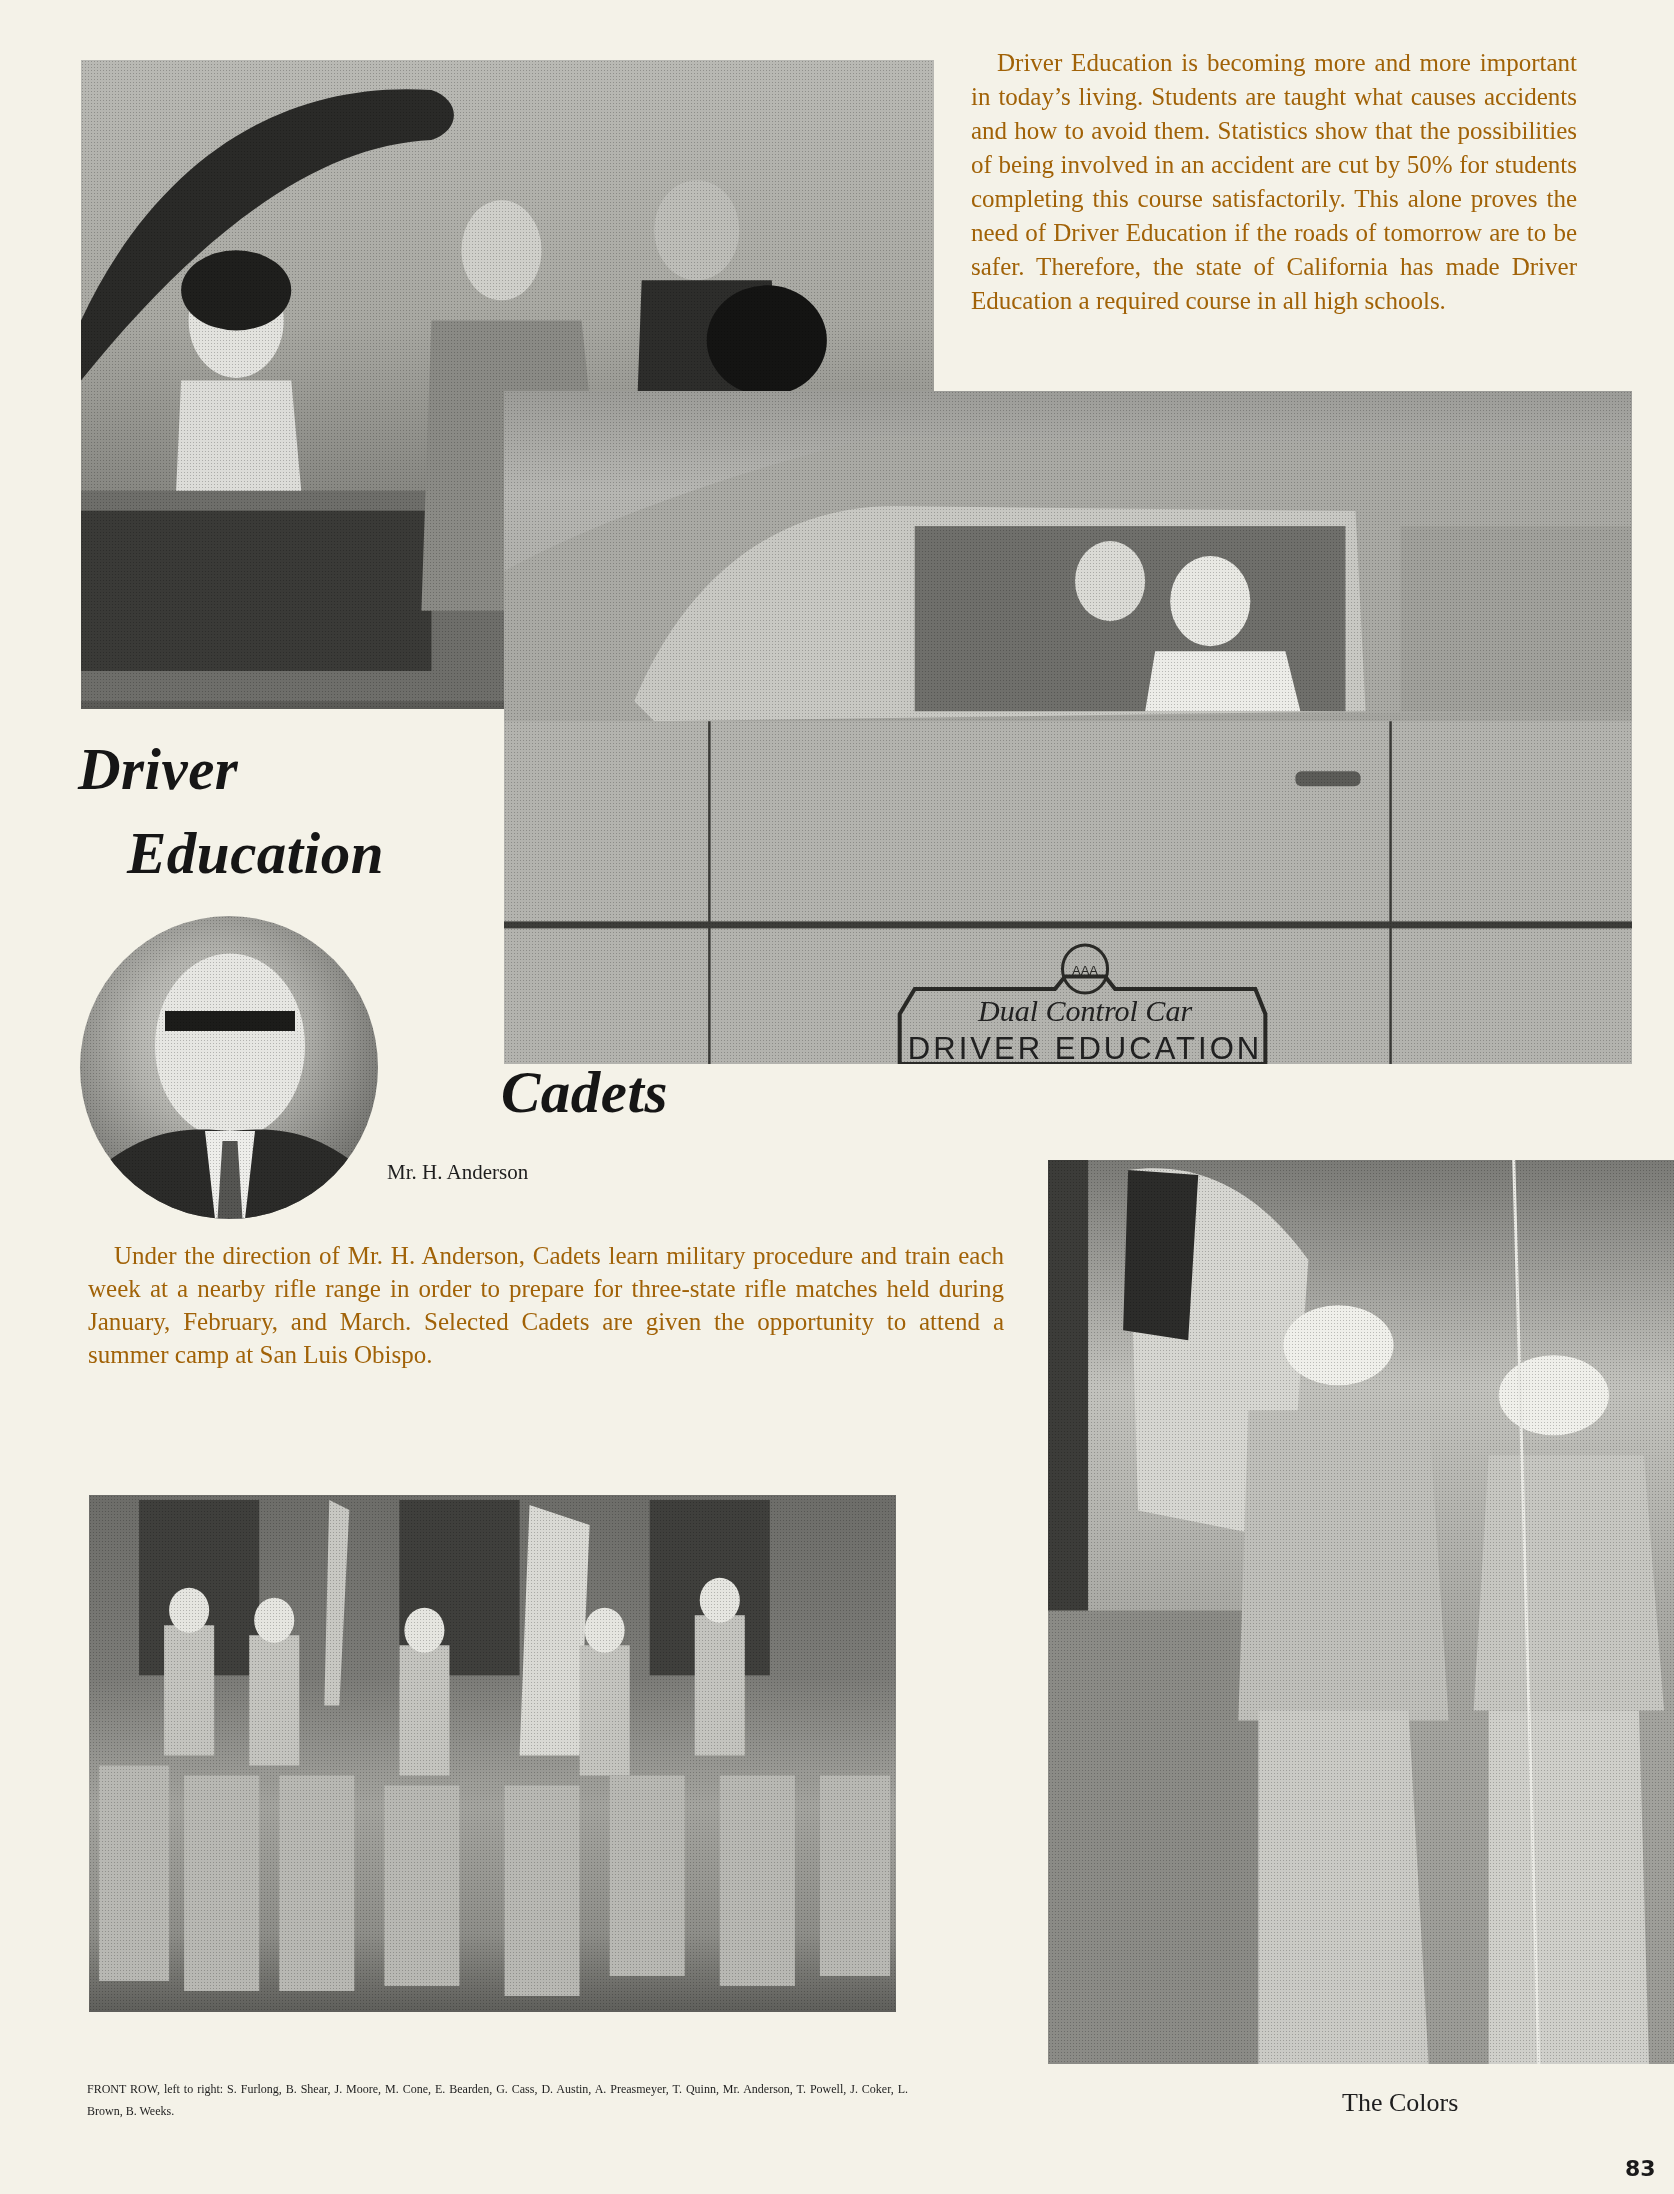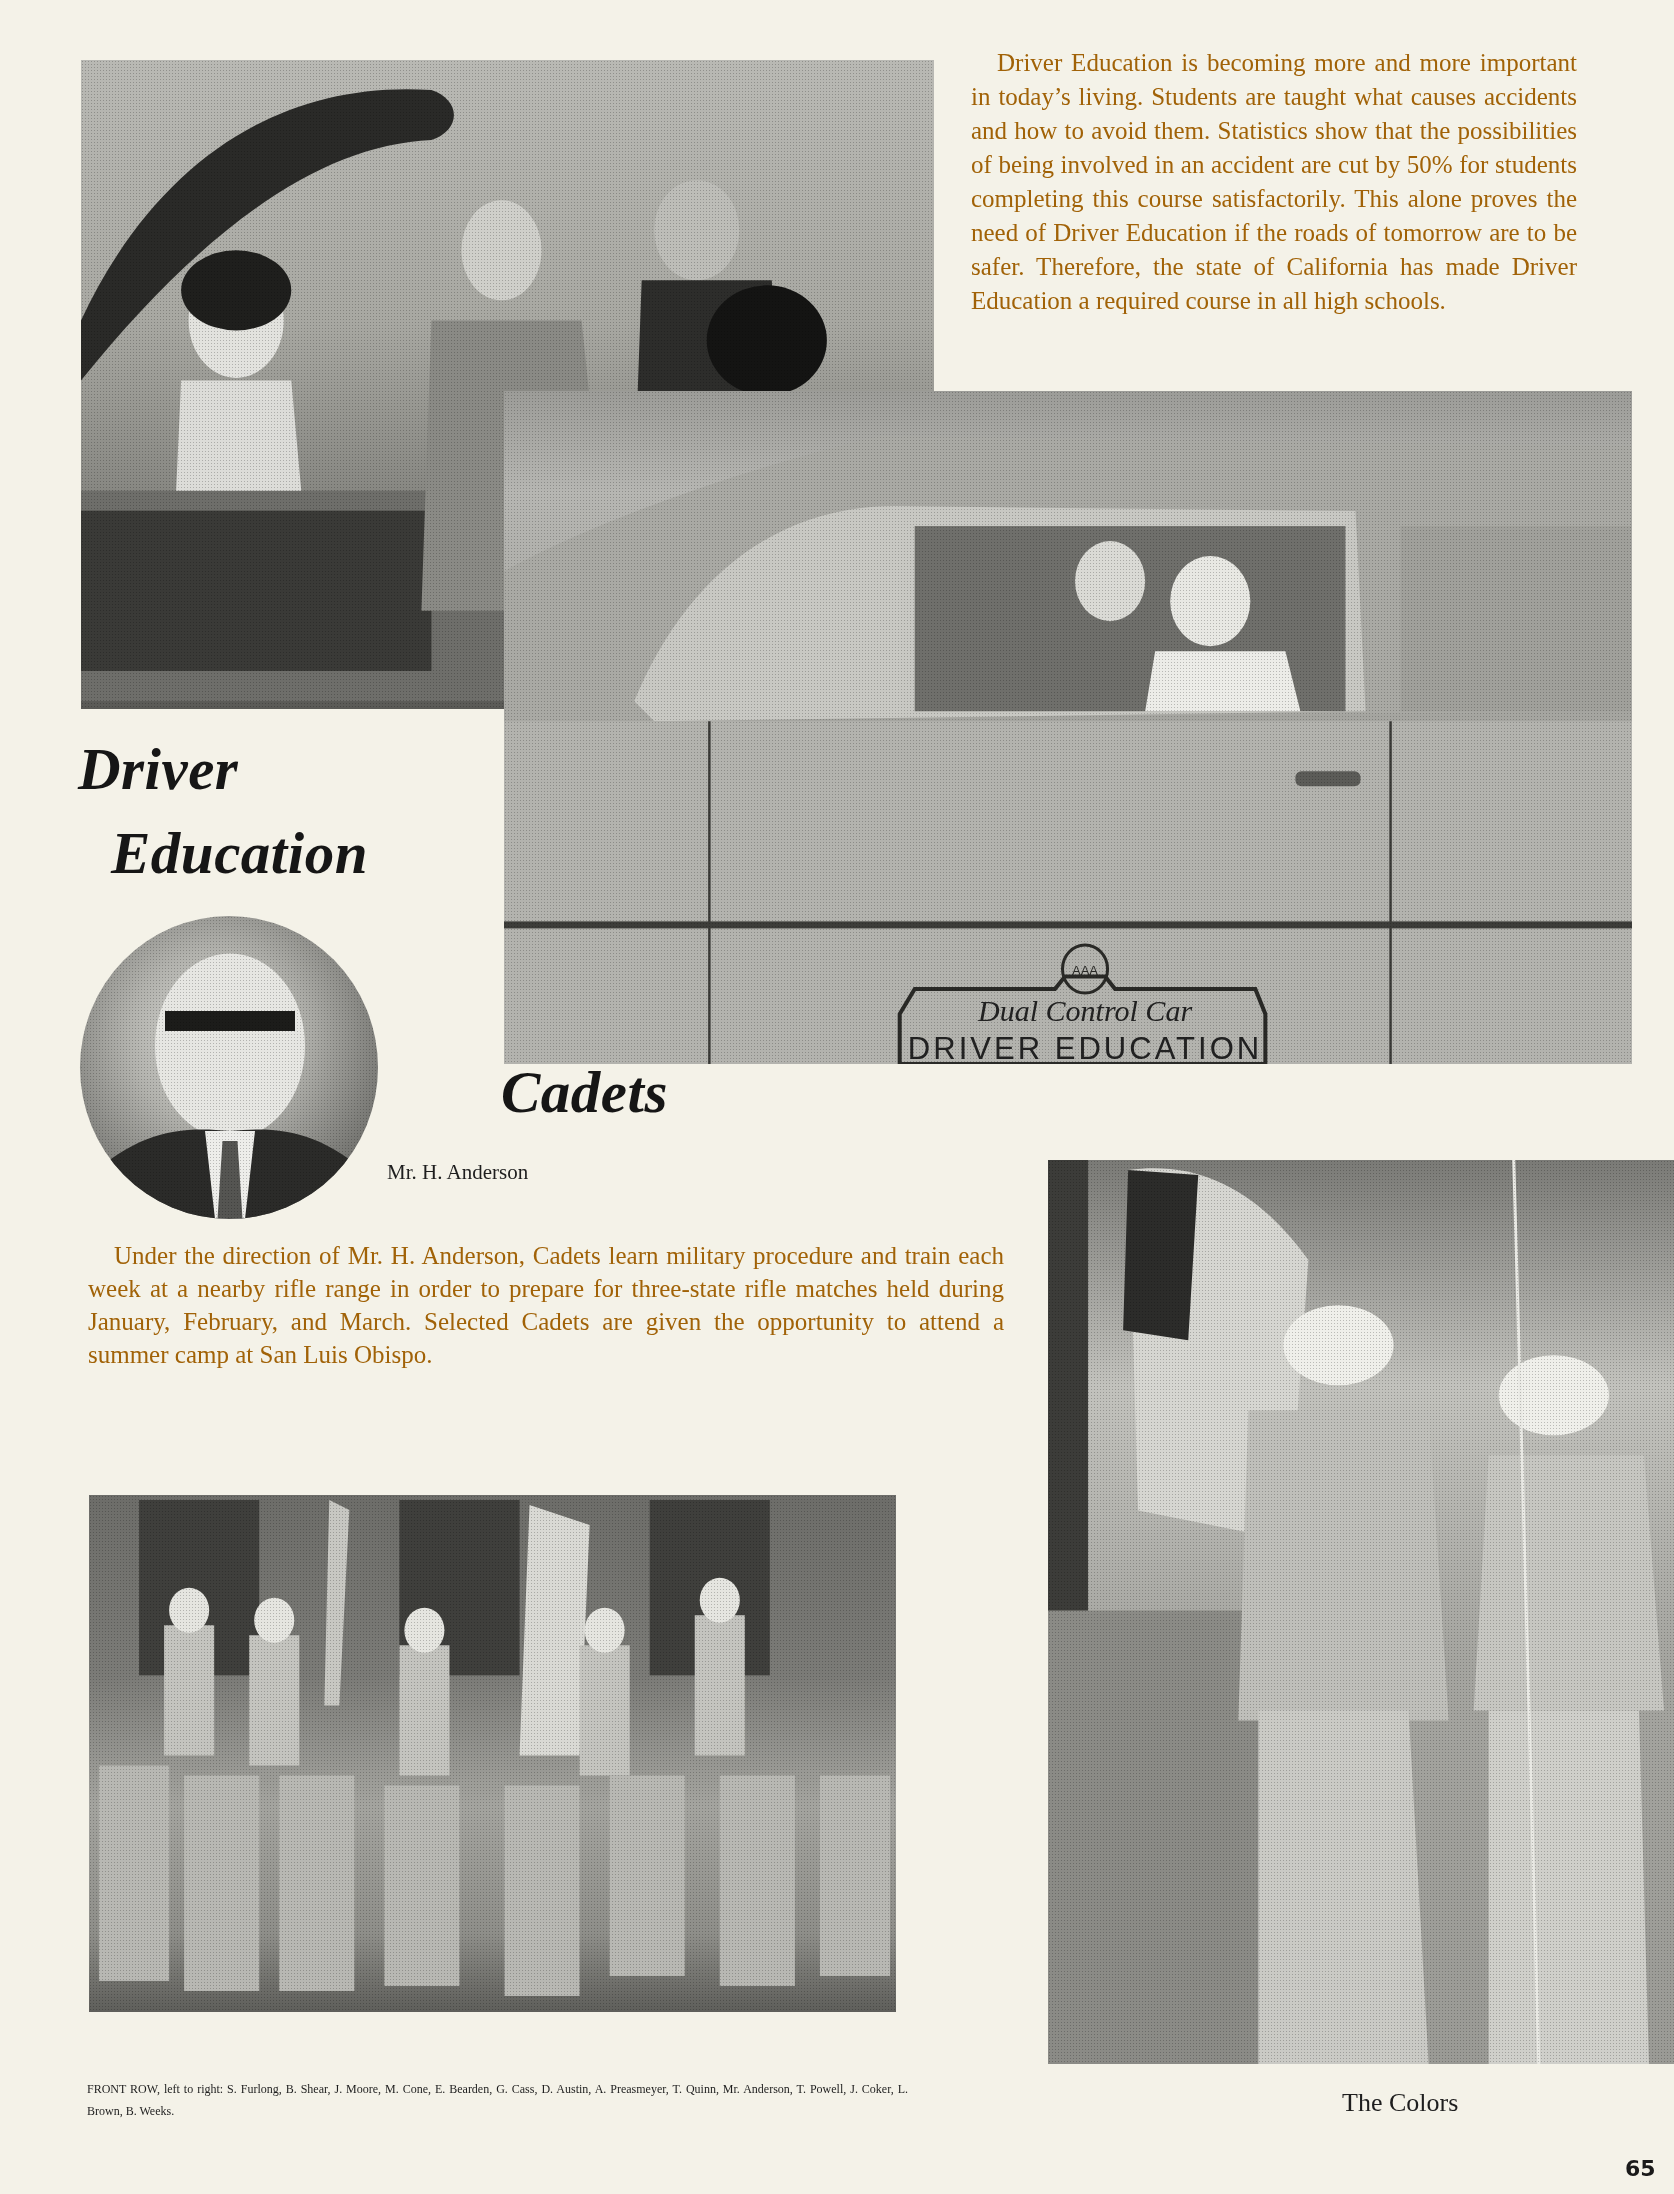--- a/index.html
+++ b/index.html
@@ -40,21 +40,21 @@
   .body-text {
     position:absolute; font-size:25px; line-height:34px; text-align:justify;
     text-align-last:left; color:#a16207;
   }
   .body-text .indent { text-indent:26px; display:block; }
   #driver-ed-text { left:971px; top:46px; width:606px; }
   #cadets-text { left:88px; top:1239px; width:916px; line-height:33px; }
 
   .heading { position:absolute; font-style:italic; font-weight:bold; color:#161616; font-size:59px; letter-spacing:0.5px; }
   #heading-driver { left:78px; top:735px; }
-  #heading-education { left:111px; top:819px; }
+  #heading-education { left:127px; top:819px; }
   #heading-cadets { left:501px; top:1058px; }
 
   .caption { position:absolute; font-size:12px; line-height:22px; color:#1e1e1e; }
   #caption-anderson { left:387px; top:1161px; font-size:21px; }
   #caption-group { left:87px; top:2078px; width:821px; text-align:justify; text-align-last:left; }
   #caption-colors { left:1342px; top:2092px; font-size:26px; }
   #page-number { position:absolute; left:1625px; top:2156px; font-family:"DejaVu Sans", sans-serif; font-weight:bold; font-size:22px; color:#1a1a1a; }
 
   .sign-text { font-family:"Liberation Serif", serif; font-style:italic; font-size:60px; fill:#222; }
   .sign-text2 { font-family:"Liberation Sans", sans-serif; font-size:62px; fill:#222; letter-spacing:6px; }
@@ -175,14 +175,14 @@
     <path d="M420,1100 L720,1100 L760,1806 L420,1806 Z" fill="#cacac5"></path>
     <ellipse cx="1010" cy="470" rx="110" ry="80" fill="#efefea"></ellipse>
     <path d="M880,590 L1190,590 L1230,1100 L850,1100 Z" fill="#c6c6c1"></path>
     <path d="M880,1100 L1180,1100 L1200,1806 L880,1806 Z" fill="#cfcfca"></path>
     <line x1="930" y1="0" x2="980" y2="1806" stroke="#e9e9e4" stroke-width="6"></line>
   </svg>
 </div>
 
 <div id="caption-colors" class="caption">The Colors</div>
 
-<div id="page-number">65</div>
+<div id="page-number">83</div>
 
 
 </body></html>

